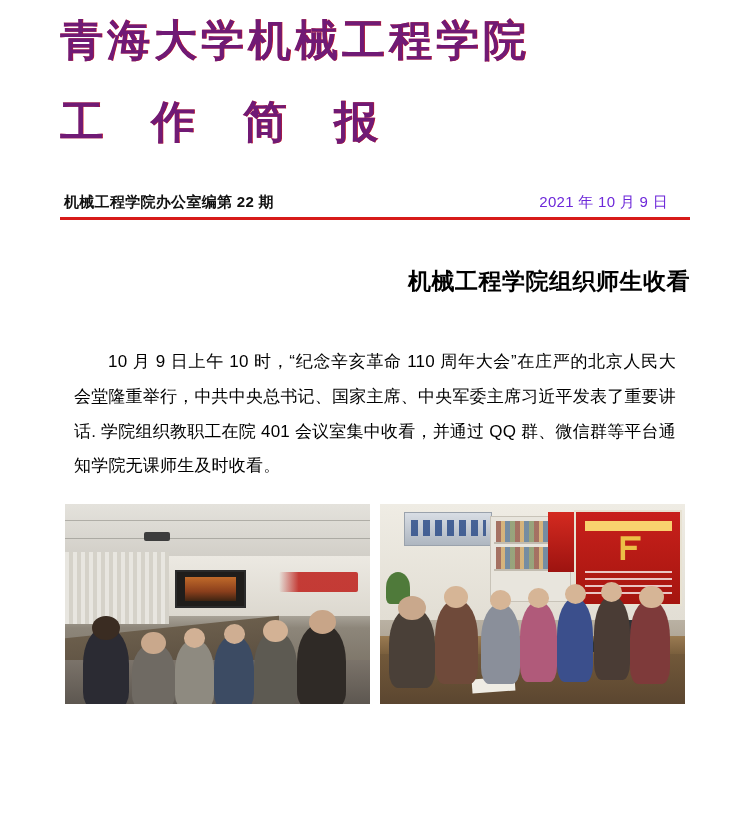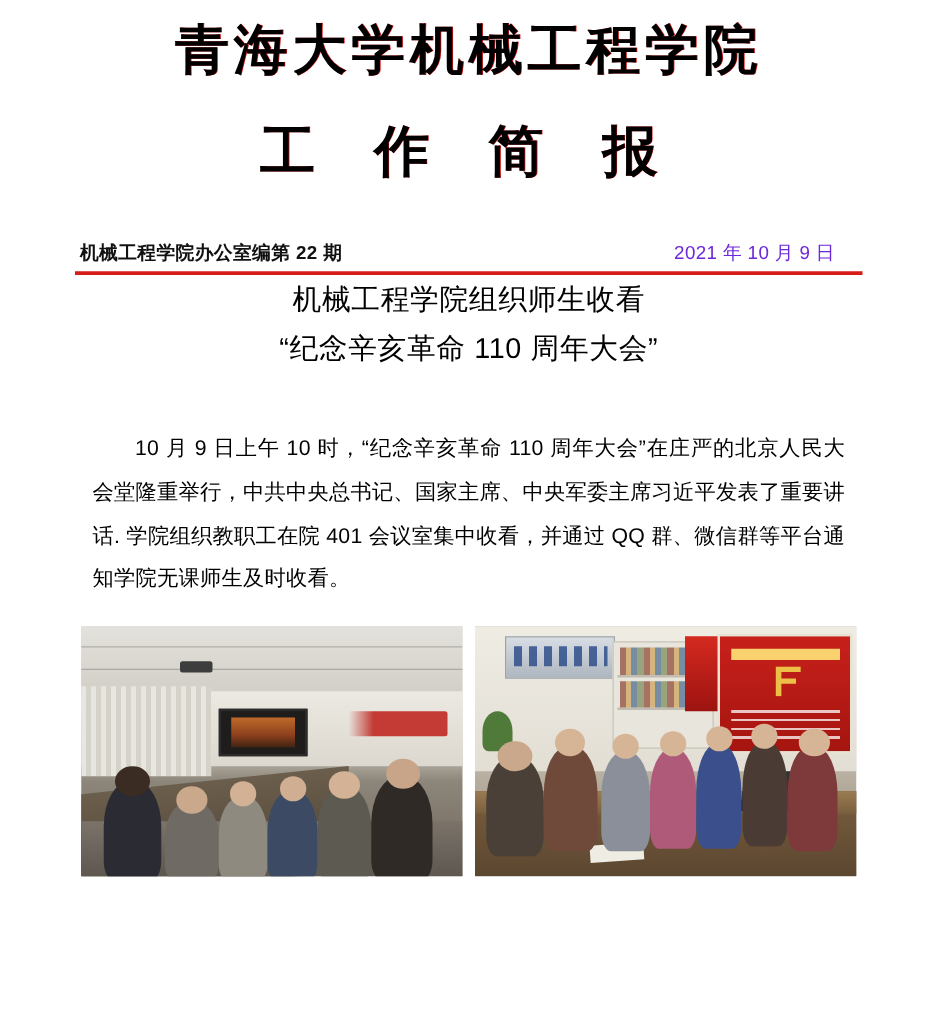--- a/index.html
+++ b/index.html
@@ -14,22 +14,21 @@
     overflow: hidden;
   }
   .page {
     position: relative;
     width: 750px;
     height: 826px;
     box-sizing: border-box;
     padding: 0 60px;
   }
   .masthead {
-    text-align: center;
-    color: #000000;
+    color: #701a75;
     font-family: "DejaVu Serif", "Liberation Serif", serif;
     font-weight: bold;
   }
   .masthead-line1 {
     font-size: 43px;
     letter-spacing: 4px;
     padding-top: 14px;
     line-height: 1.25;
     text-shadow: 0.5px 0 0 #d71b19;
   }
@@ -54,23 +53,24 @@
     color: #111111;
     letter-spacing: 0.3px;
   }
   .issue-right {
     font-size: 15px;
     color: #6d28d9;
     letter-spacing: 0.3px;
     padding-right: 18px;
   }
   .article-title {
-    text-align: center;
+    text-align: right;
+    margin-top: 42px;
     font-size: 23px;
-    font-weight: normal;
+    font-weight: bold;
     color: #000000;
     line-height: 1.7;
     letter-spacing: 0.5px;
   }
   .body-text {
     margin-top: 44px;
     font-size: 17px;
     color: #000000;
     line-height: 2.05;
     text-align: justify;
@@ -230,21 +230,20 @@
     <div class="masthead-line2">工 作 简 报</div>
   </div>
 
   <div class="issue-row">
     <div class="issue-left">机械工程学院办公室编第 22 期</div>
     <div class="issue-right">2021 年 10 月 9 日</div>
   </div>
 
   <div class="article-title">
     <div>机械工程学院组织师生收看</div>
-    <div>“纪念辛亥革命 110 周年大会”</div>
   </div>
 
   <div class="body-text">
     <p>10 月 9 日上午 10 时，“纪念辛亥革命 110 周年大会”在庄严的北京人民大会堂隆重举行，中共中央总书记、国家主席、中央军委主席习近平发表了重要讲话. 学院组织教职工在院 401 会议室集中收看，并通过 QQ 群、微信群等平台通知学院无课师生及时收看。</p>
   </div>
 
   <div class="photos">
 
     <div class="photo p1">
       <div class="ceiling"></div>

